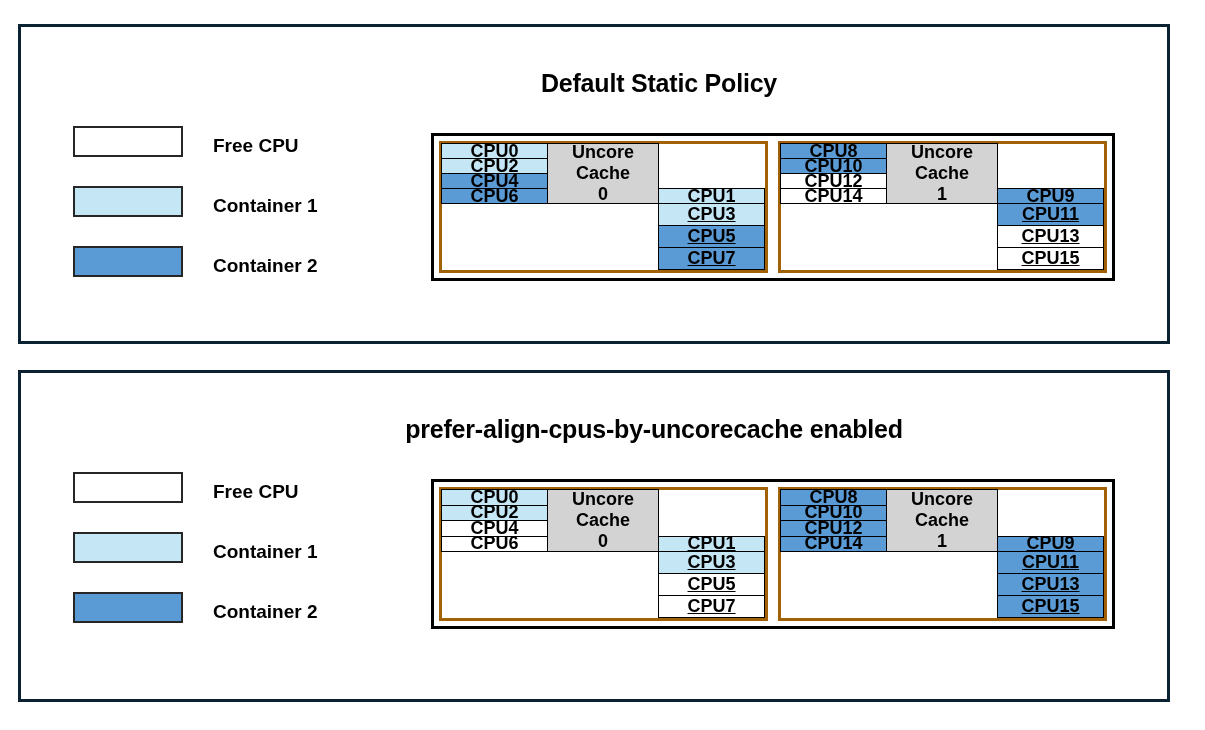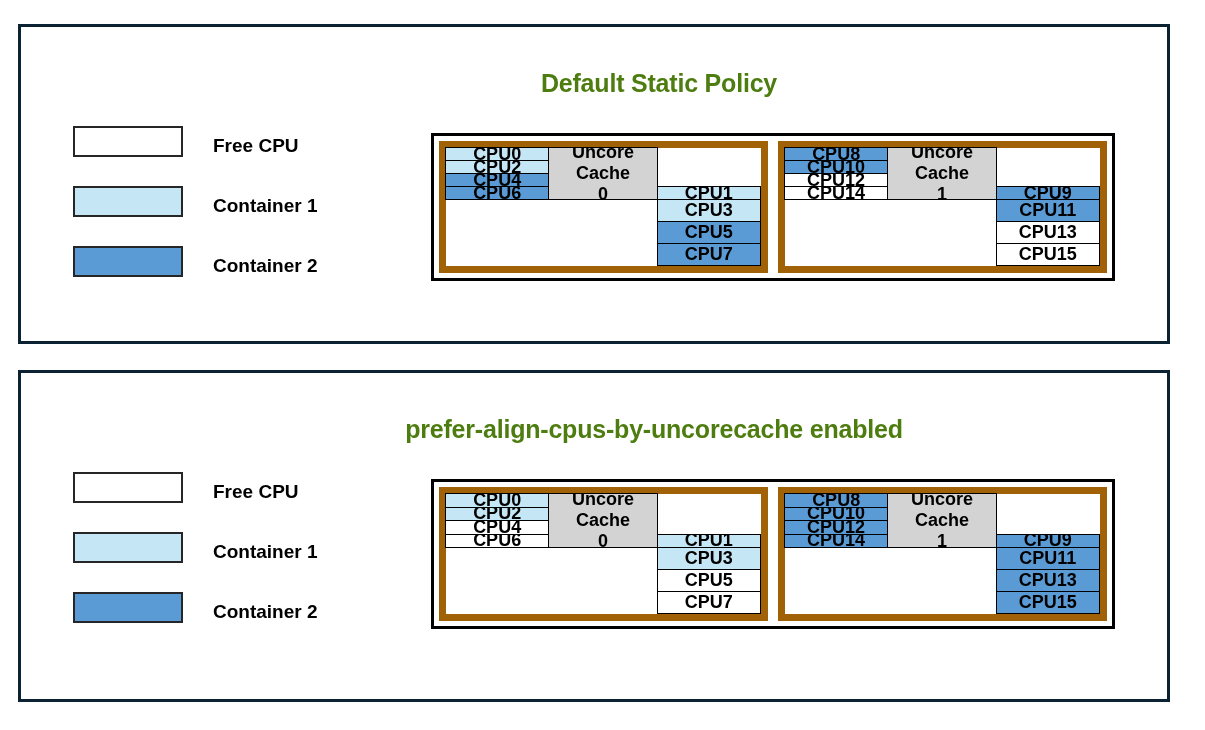--- a/index.html
+++ b/index.html
@@ -23,21 +23,21 @@
   }
   #panel-1 { left: 18px; top: 24px; width: 1152px; height: 320px; }
   #panel-2 { left: 18px; top: 370px; width: 1152px; height: 332px; }
 
   .panel-title {
     position: absolute;
     left: 0;
     right: 0;
     text-align: center;
     font-weight: bold;
-    color: #4d7c0f;
+    color: #000000;
     letter-spacing: -0.2px;
   }
   #panel-1 .panel-title {
     top: 42px;
     font-size: 25px;
     padding-left: 130px;
   }
   #panel-2 .panel-title {
     top: 42px;
     font-size: 25px;
@@ -81,21 +81,21 @@
     gap: 10px;
   }
   #panel-1 .topology { left: 410px; top: 106px; width: 684px; height: 148px; }
   #panel-2 .topology { left: 410px; top: 106px; width: 684px; height: 150px; }
 
   .socket {
     flex: 1 1 0;
     display: grid;
     grid-template-columns: 1fr 1.05fr 1fr;
     grid-template-rows: repeat(4, 1fr);
-    border: 7px solid #a16207;
+    border: 3px solid #a16207;
     box-sizing: border-box;
   }
   .cell {
     border: 1px solid #000000;
     margin: -1px 0 0 -1px;
     display: flex;
     align-items: center;
     justify-content: center;
     font-size: 18px;
     font-weight: bold;
@@ -106,21 +106,21 @@
   .cell.cache {
     grid-row: 1 / span 4;
     grid-column: 2;
     background: #d3d3d3;
     flex-direction: column;
     line-height: 1.16;
     align-items: center;
   }
   .cell.cache span { display: block; }
   .cell.col-left  { grid-column: 1; }
-  .cell.col-right { grid-column: 3; }
+  .cell.col-right { grid-column: 3; text-decoration: underline; }
 
   .fill-free { background: #ffffff; }
   .fill-c1   { background: #c5e6f5; }
   .fill-c2   { background: #5b9bd5; }
 </style>
 </head>
 <body>
 
 <div class="panel" id="panel-1">
   <div class="panel-title">Default Static Policy</div>

